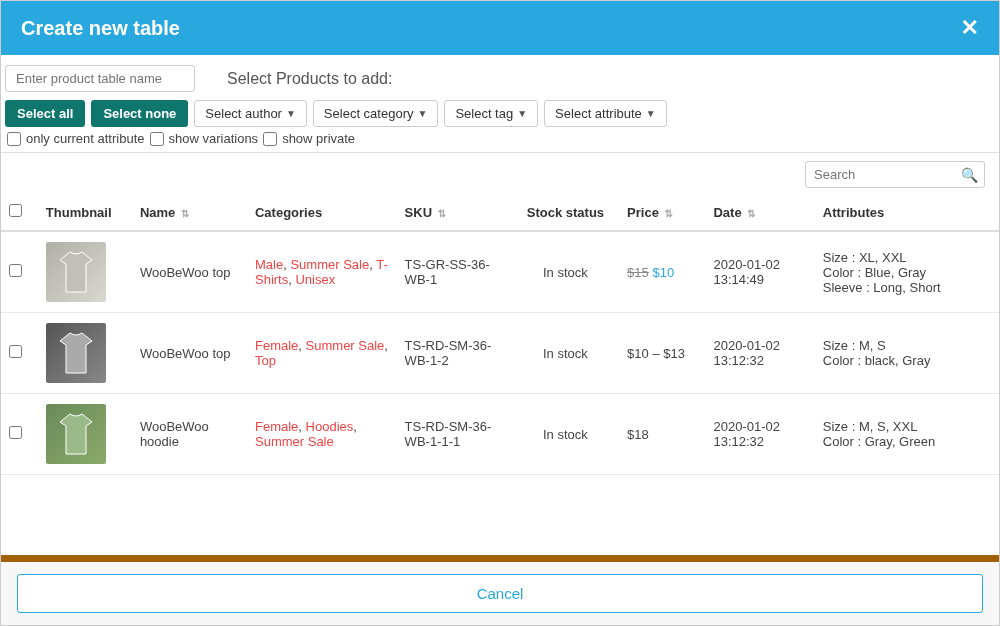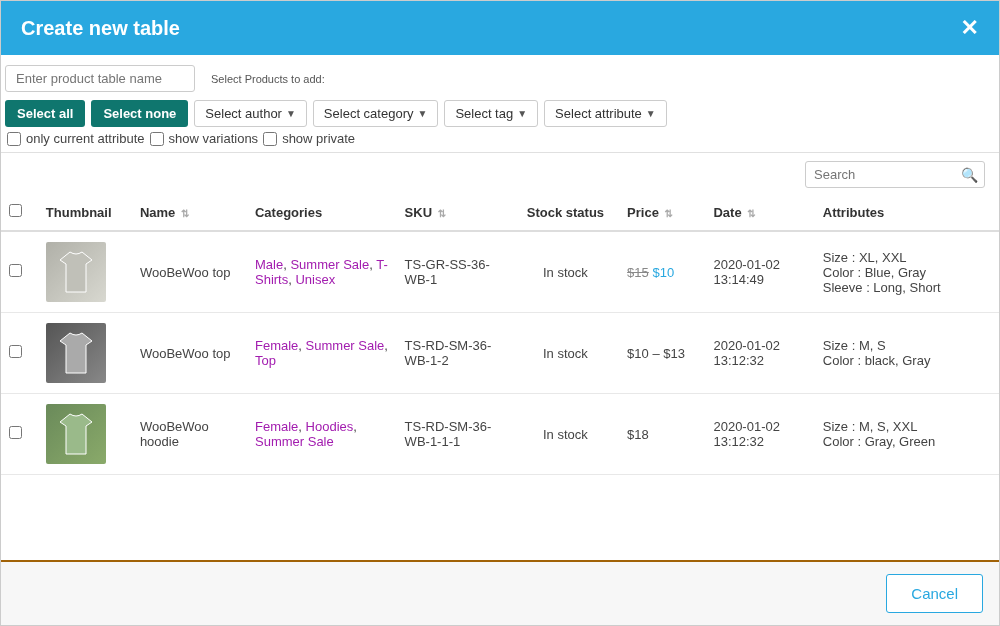--- a/index.html
+++ b/index.html
@@ -60,23 +60,23 @@
       border: 1px solid #ccc;
       border-radius: 3px;
       padding: 5px 10px;
       color: #aaa;
       font-size: 13px;
       width: 190px;
       outline: none;
     }
 
     .select-products-label {
-      font-size: 11px;
+      font-size: 16px;
       color: #555;
-      margin-left: 8px;
+      margin-left: 24px;
     }
 
     .controls-row2 {
       display: flex;
       align-items: center;
       gap: 6px;
       flex-wrap: wrap;
     }
 
     .btn-select {
@@ -214,45 +214,46 @@
       justify-content: center;
       overflow: hidden;
     }
 
     .shirt-icon {
       width: 40px;
       height: 44px;
     }
 
     .cat-link {
-      color: #a21caf;
+      color: #ef4444;
       text-decoration: none;
     }
 
     .price-old {
       text-decoration: line-through;
       color: #888;
     }
 
     .price-new {
       color: #29a8e0;
     }
 
     .stock-in {
       color: #444;
     }
 
     .modal-footer {
       background: #f7f7f7;
-      border-top: 2px solid #a16207;
+      border-top: 7px solid #a16207;
       padding: 12px 16px;
       display: flex;
       justify-content: flex-end;
       gap: 10px;
       flex-shrink: 0;
+      flex-direction: column;
     }
 
     .btn-cancel {
       background: #fff;
       border: 1px solid #29a8e0;
       color: #29a8e0;
       border-radius: 3px;
       padding: 10px 24px;
       font-size: 15px;
       cursor: pointer;

